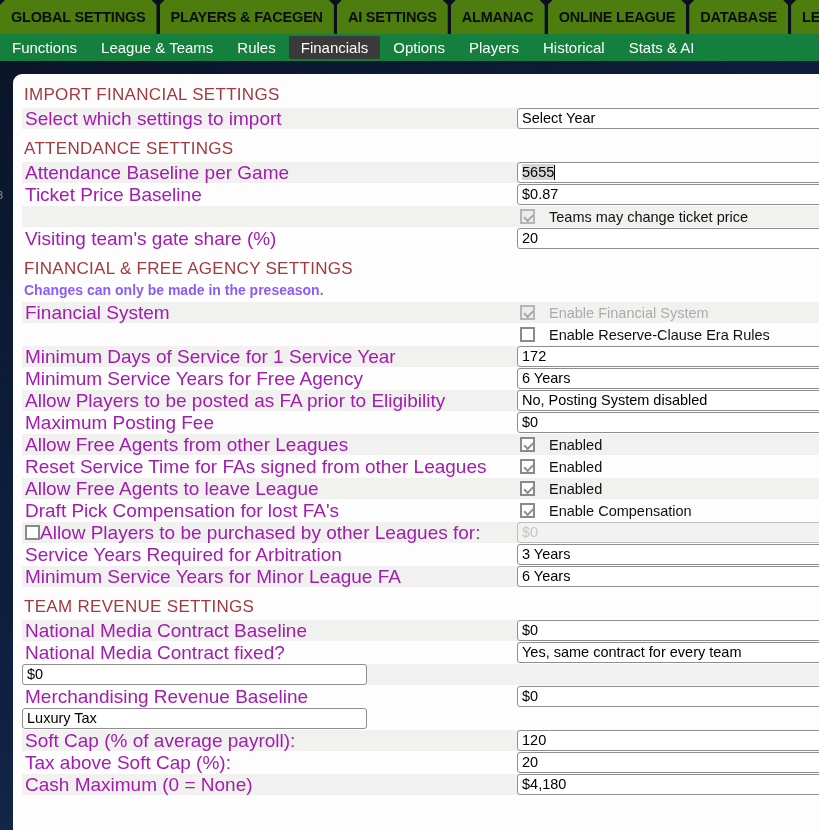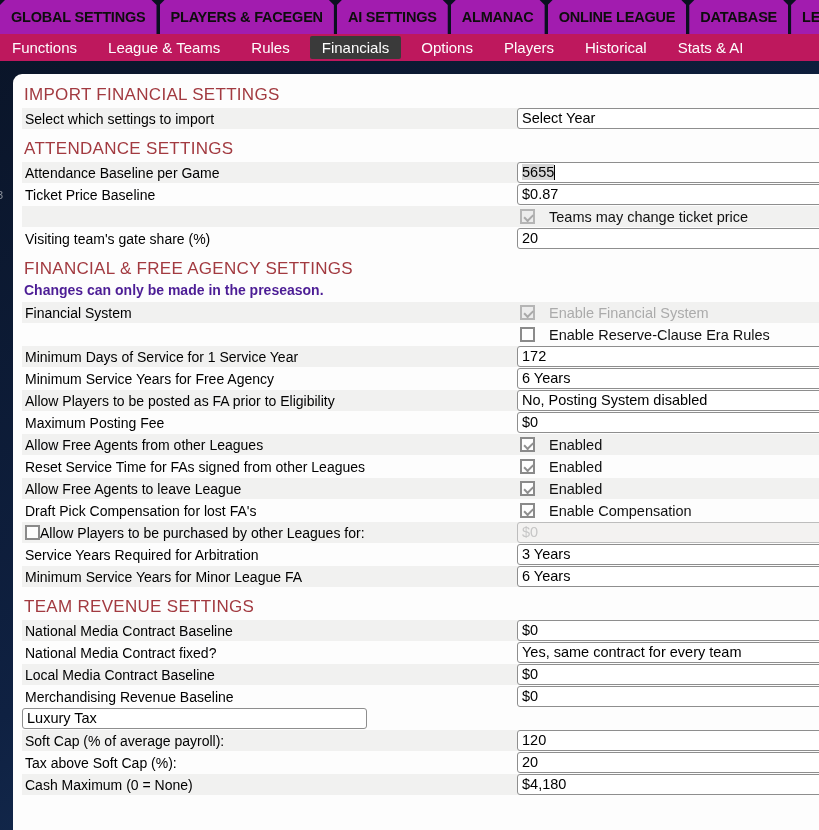--- a/index.html
+++ b/index.html
@@ -6,58 +6,58 @@
   body{
     width:819px;height:830px;overflow:hidden;position:relative;
     font-family:"Liberation Sans", sans-serif;
     background:linear-gradient(150deg,#0a1427 0%,#0f2142 55%,#1b3a64 100%);
   }
   
   .topbar{
     height:34px;background:#0a101f;display:flex;align-items:stretch;overflow:hidden;
   }
   .tab{
-    flex:0 0 auto;background:#a21caf;color:#0d0d0d;
+    flex:0 0 auto;background:#4d7c0f;color:#0d0d0d;
     font-size:14.5px;font-weight:bold;letter-spacing:-0.2px;
     line-height:34px;padding:0 11px;margin-right:3px;white-space:nowrap;
     clip-path:polygon(0 100%,0 5px,5px 0,calc(100% - 5px) 0,100% 5px,100% 100%);
     cursor:default;
   }
   .tab--last{min-width:60px;}
   
   .subnav{
-    height:27px;background:#be185d;display:flex;align-items:center;
-    color:#fdfdfd;font-size:15px;overflow:hidden;gap:7px;
+    height:27px;background:#15803d;display:flex;align-items:center;
+    color:#fdfdfd;font-size:15px;overflow:hidden;
   }
   .subnav-item{padding:0 12px;line-height:23px;white-space:nowrap;cursor:default;}
   .subnav-item.active{background:#3a3a3a;border-radius:2px;margin:0 1px;}
   
   .canvas{position:absolute;top:61px;left:0;right:0;bottom:0;}
   .bg-artifact{
     position:absolute;left:-3px;top:128px;color:#8e949e;font-size:11px;
   }
   .panel{
     position:absolute;left:13px;top:13px;right:0;bottom:0;
     background:#fdfdfd;border-top-left-radius:9px;
     padding:10px 0 4px 9px;box-sizing:border-box;overflow:hidden;
   }
   .section-title{
     font-size:17px;color:#a23a40;letter-spacing:0.3px;
     height:21px;line-height:21px;margin:9px 0 3px 2px;white-space:nowrap;
   }
   .section:first-child .section-title{margin-top:0;}
   .section-note{
-    font-size:14px;font-weight:bold;color:#4c1d95;
+    font-size:14px;font-weight:bold;color:#8b5cf6;
     height:16px;line-height:16px;margin:0 0 4px 2px;white-space:nowrap;
   }
   .row{display:flex;align-items:center;height:21px;margin-bottom:1px;width:797px;}
   .row.shade{background:#f1f1f0;}
   .cell-label{
     flex:0 0 495px;display:flex;align-items:center;
-    font-size:14px;color:#000000;padding-left:3px;box-sizing:border-box;white-space:nowrap;overflow:hidden;
+    font-size:19px;color:#a21caf;padding-left:3px;box-sizing:border-box;white-space:nowrap;overflow:hidden;
   }
   .cell-ctrl{flex:0 0 345px;display:flex;align-items:center;height:21px;}
   .ctl-input{
     width:345px;height:21px;box-sizing:border-box;
     border:1px solid #8e8e8e;border-radius:3px;background:#fff;
     font-size:14.5px;color:#000;line-height:19px;padding:0 4px;
     white-space:nowrap;overflow:hidden;
   }
   .ctl-input.disabled{border-color:#bdbdbd;background:#f3f2f1;color:#c6c6c6;}
   .sel-text{background:#d6d6d6;}
@@ -277,23 +277,20 @@
           </div>
           <div class="row">
             <div class="cell-label">
               <span>National Media Contract fixed?</span>
             </div>
             <div class="cell-ctrl">
               <div class="ctl-input">Yes, same contract for every team</div>
             </div>
           </div>
           <div class="row shade">
-            <div class="cell-label">
-              <span>Local Media Contract Baseline</span>
-            </div>
             <div class="cell-ctrl">
               <div class="ctl-input">$0</div>
             </div>
           </div>
           <div class="row">
             <div class="cell-label">
               <span>Merchandising Revenue Baseline</span>
             </div>
             <div class="cell-ctrl">
               <div class="ctl-input">$0</div>

